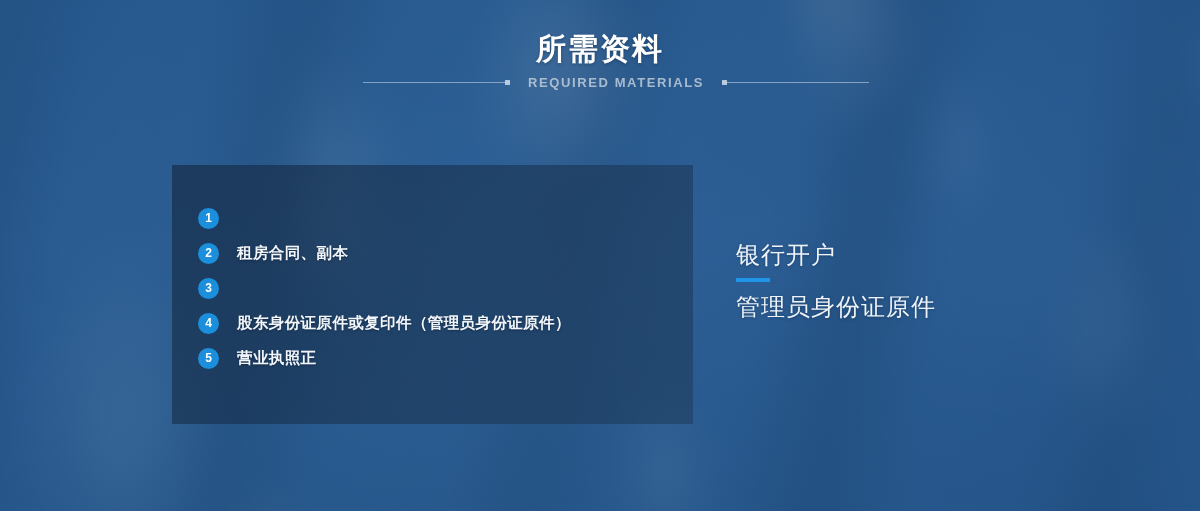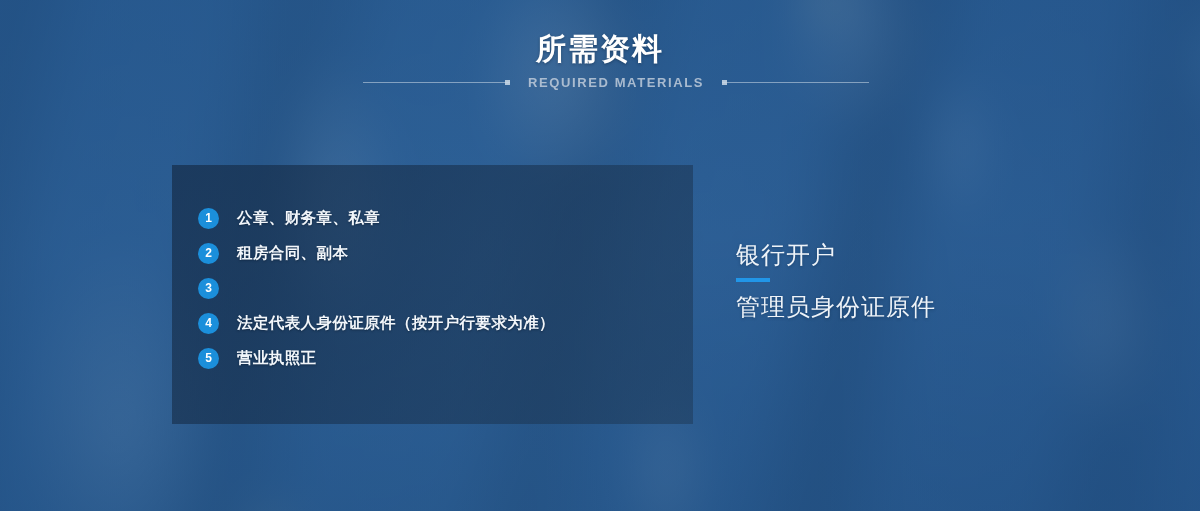--- a/index.html
+++ b/index.html
@@ -202,32 +202,31 @@
       <span class="deco-line right">
         <span class="dot"></span>
       </span>
     </div>
   </div>
 
   <div class="panel">
     <ul class="list">
       <li class="list-item">
         <span class="badge">1</span>
-        <span class="item-text">公章、财务章、私章</span>
       </li>
       <li class="list-item">
         <span class="badge">2</span>
         <span class="item-text">租房合同、副本</span>
       </li>
       <li class="list-item">
         <span class="badge">3</span>
       </li>
       <li class="list-item">
         <span class="badge">4</span>
-        <span class="item-text">法定代表人身份证原件（按开户行要求为准）</span>
+        <span class="item-text">股东身份证原件或复印件（管理员身份证原件）</span>
       </li>
       <li class="list-item">
         <span class="badge">5</span>
         <span class="item-text">营业执照正</span>
       </li>
     </ul>
   </div>
 
   <div class="headline">
     <div class="headline-line">银行开户</div>

